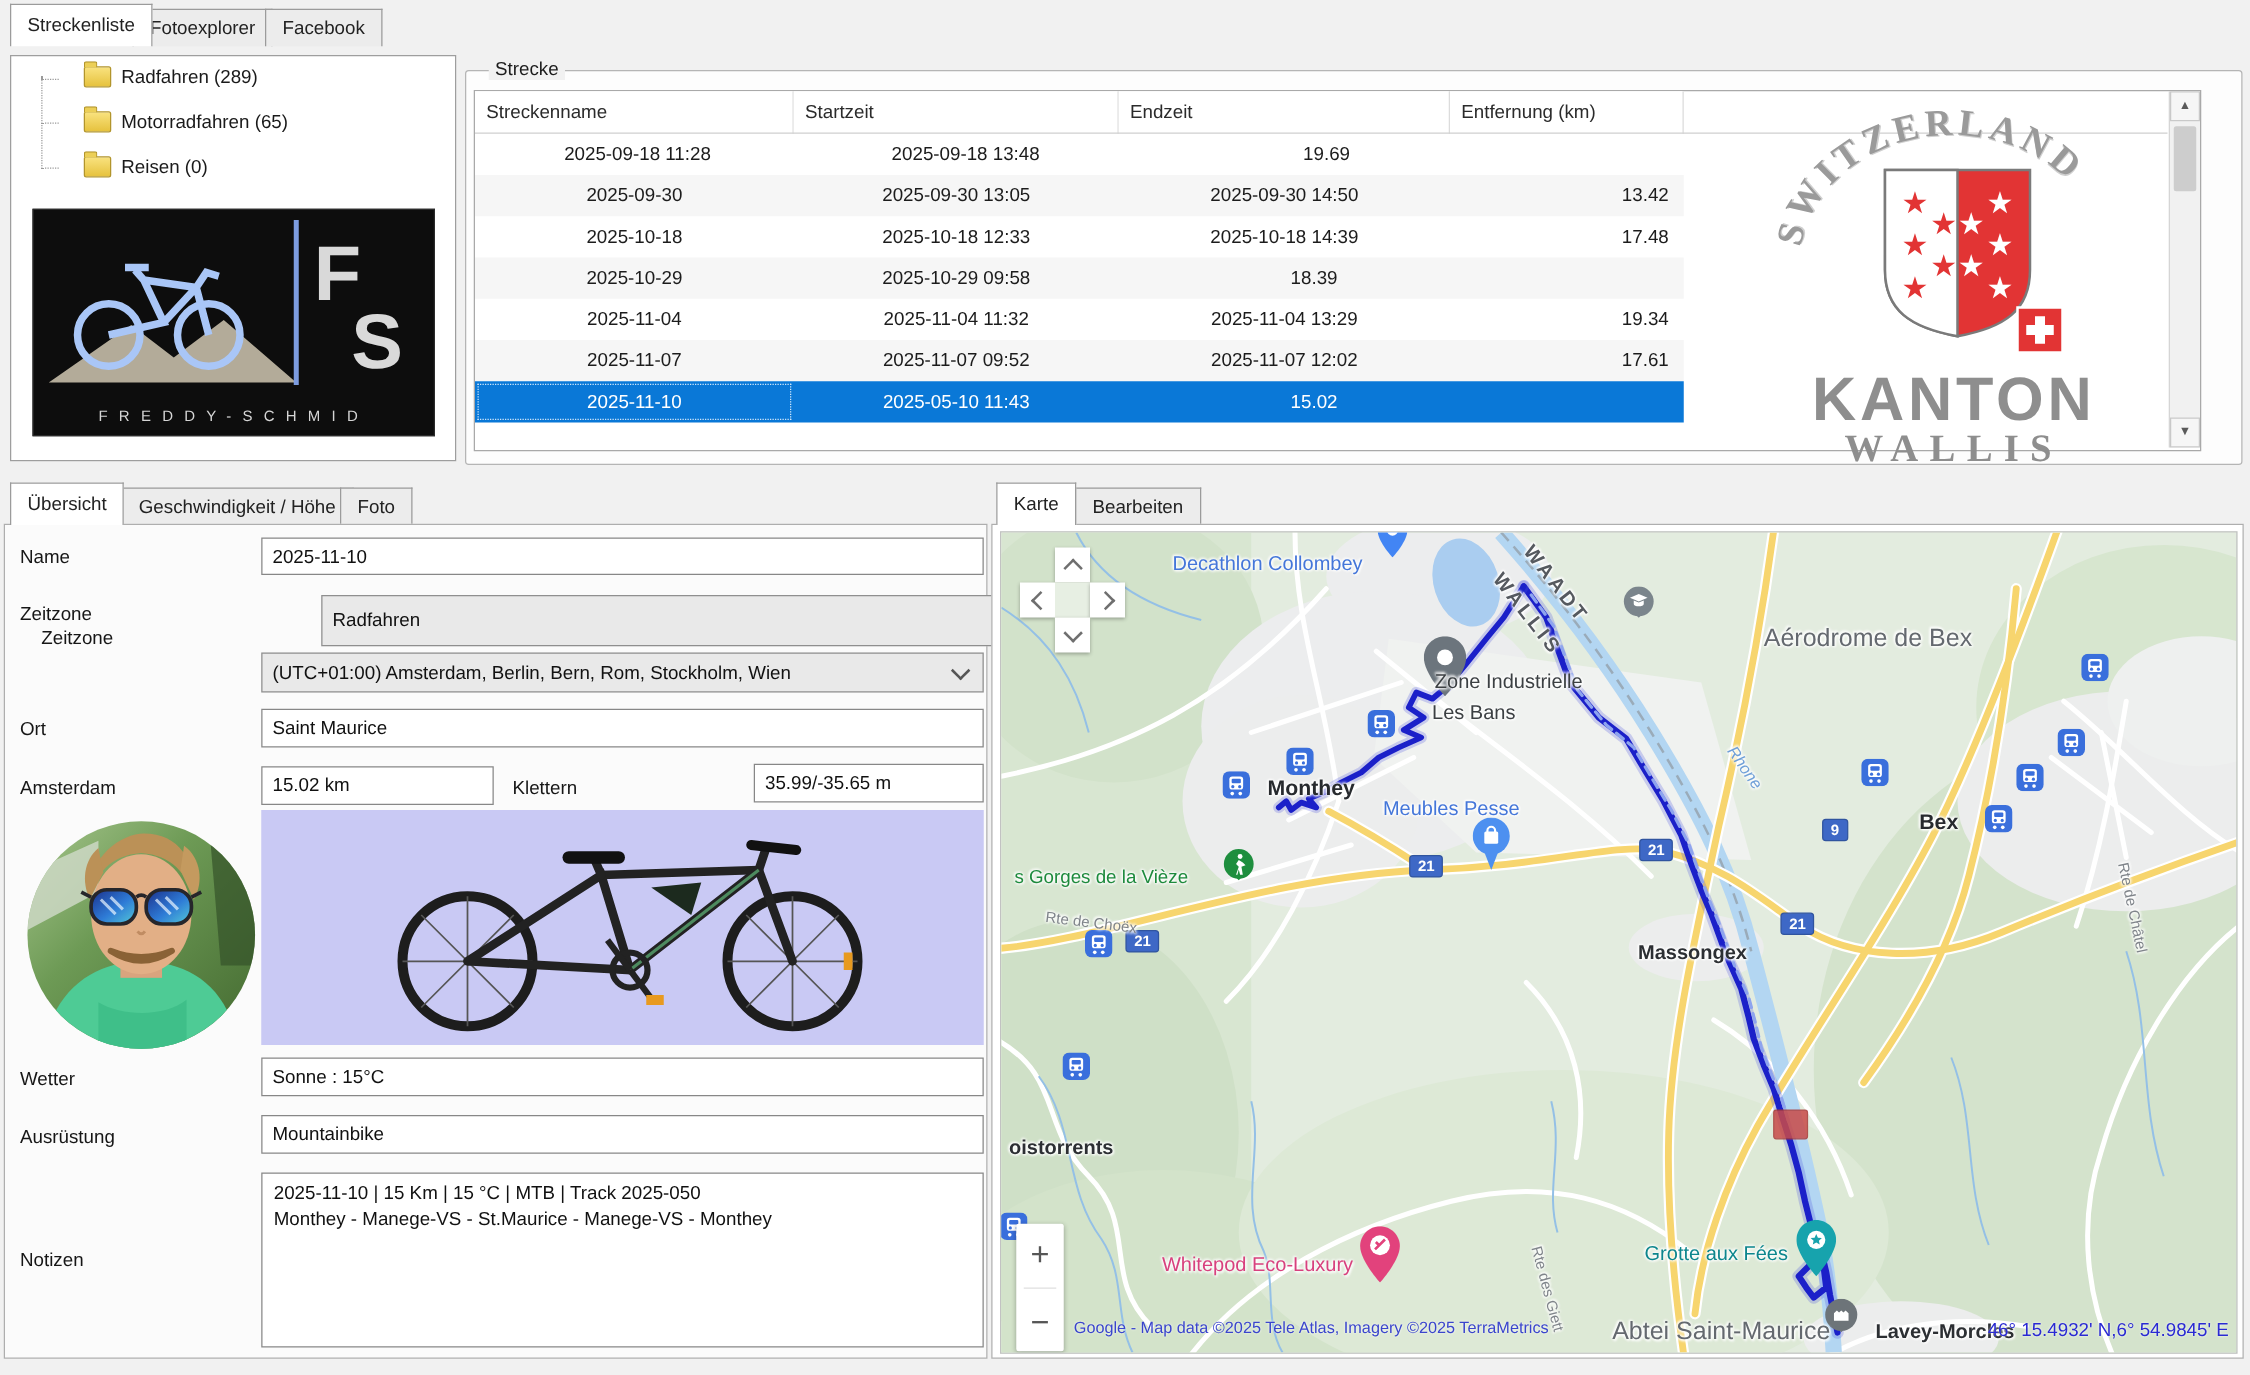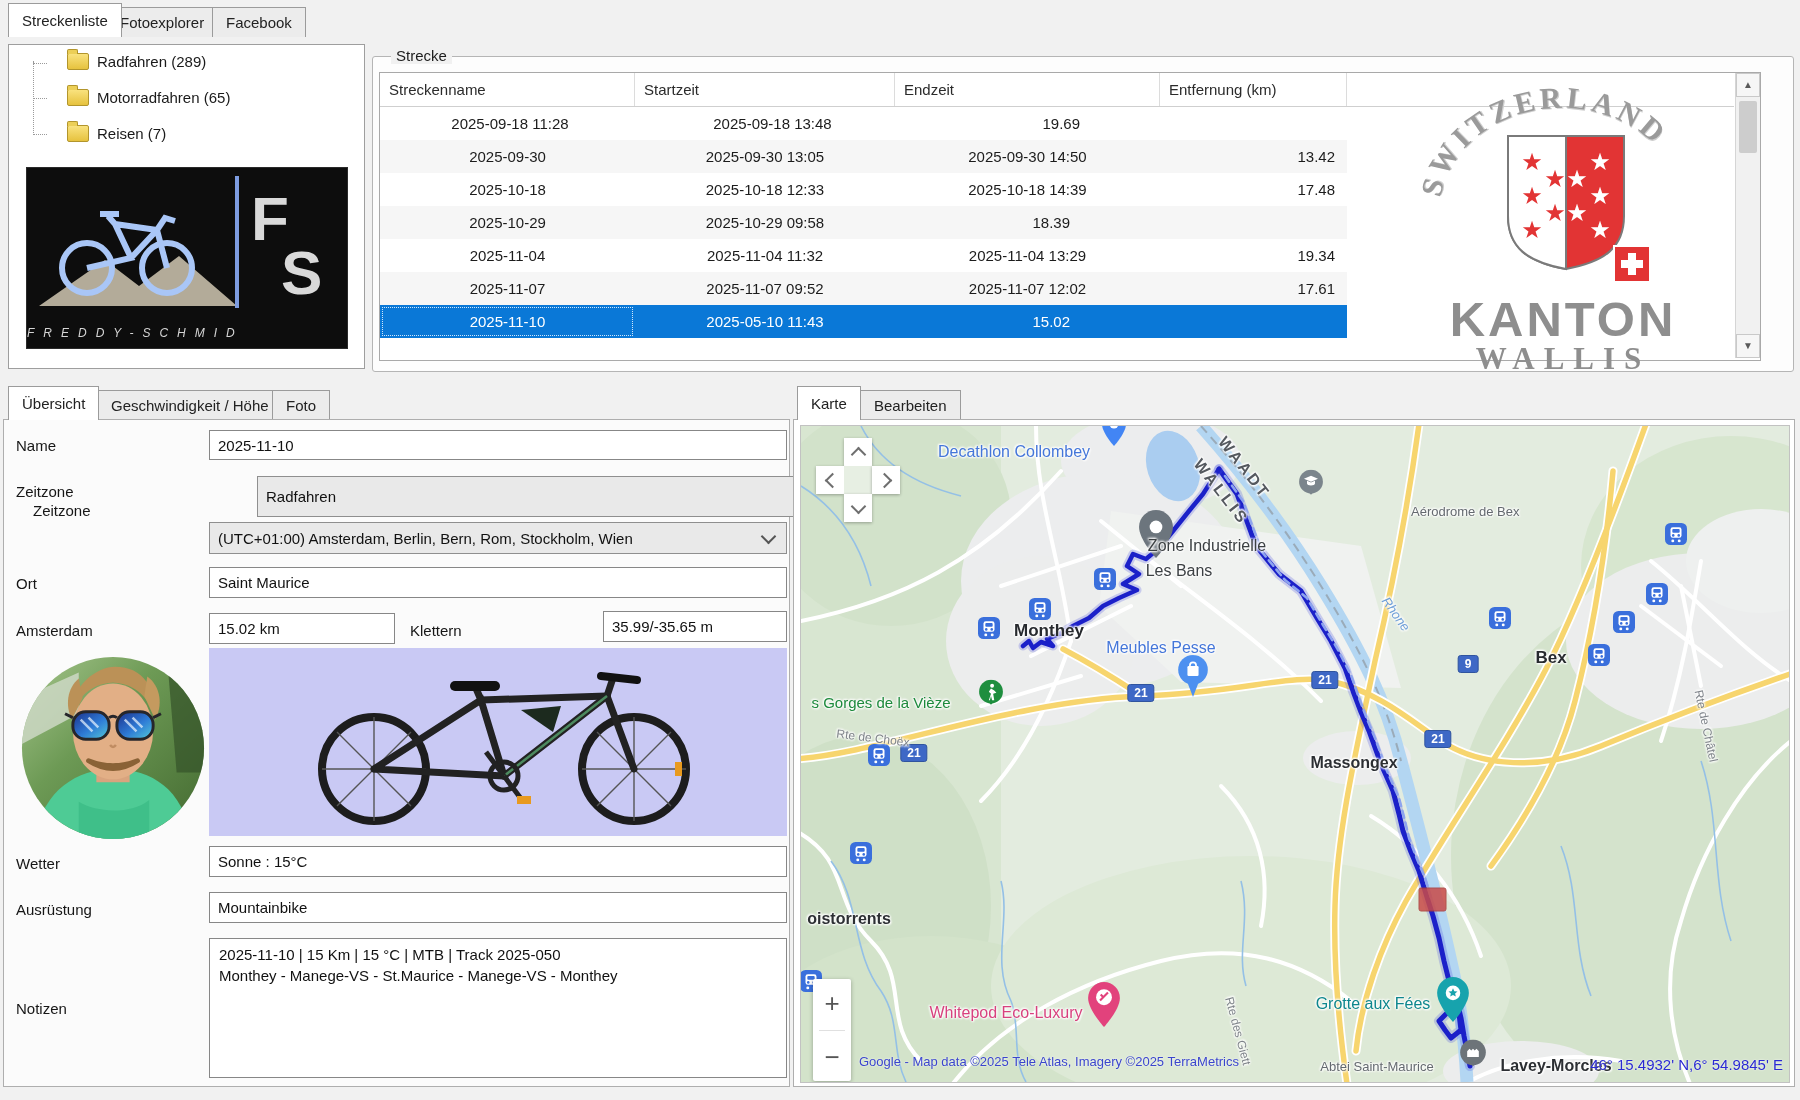--- a/index.html
+++ b/index.html
@@ -43,21 +43,21 @@
   .notiz{position:absolute;background:#fff;border:1px solid #878787;box-sizing:border-box;
          font-size:15px;color:#111;padding:5px 9px;line-height:21px;}
   
   #map{position:absolute;left:800px;top:425px;width:988px;height:656px;overflow:hidden;
        background:#e4ede1;border:1px solid #c2c2c2;box-sizing:content-box;}
   .mlabel{position:absolute;transform:translate(-50%,-50%);white-space:nowrap;font-size:15px;color:#3a3f45;
        text-shadow:0 0 3px #fff,0 0 3px #fff,1px 1px 2px #fff,-1px -1px 2px #fff;z-index:6;}
   .town{font-weight:700;font-size:17px;color:#272a2e;}
   .town2{font-weight:700;font-size:16px;color:#2c2f33;}
   .poi-blue{color:#4476d9;font-size:16px;}
-  .poi-gray{color:#64696f;font-size:13px;}
+  .poi-gray{color:#64696f;font-size:20px;}
   .poi-dark{color:#3c4043;font-size:16px;}
   .poi-green{color:#1d8a3c;font-size:15px;}
   .poi-pink{color:#d8417e;font-size:16px;}
   .poi-teal{color:#0d868d;font-size:16px;}
   .street{font-size:12px;color:#7f848a;font-weight:400;}
   .water{font-style:italic;color:#6f9fd8;font-size:13px;}
   .boundary{font-weight:700;color:#55595f;letter-spacing:3px;font-size:16px;}
   .shield{position:absolute;transform:translate(-50%,-50%);background:#3e68c6;color:#fff;font-size:12px;
        font-weight:700;padding:1px 6px;border-radius:3px;border:1px solid #30549f;z-index:6;}
   .ticon{position:absolute;width:22px;height:22px;transform:translate(-50%,-50%);z-index:5;}
@@ -91,36 +91,36 @@
     <div class="treeitem" style="top:8px;">
       <span class="folder"></span>
       <span>Radfahren (289)</span>
     </div>
     <div class="treeitem" style="top:44px;">
       <span class="folder"></span>
       <span>Motorradfahren (65)</span>
     </div>
     <div class="treeitem" style="top:80px;">
       <span class="folder"></span>
-      <span>Reisen (7)</span>
+      <span>Reisen (0)</span>
     </div>
 
     <div class="abs" style="left:17px;top:122px;width:320px;height:180px;background:#0d0d0d;border:1px solid #2a2a2a;">
       <svg width="320" height="148" viewBox="0 0 320 148">
         <polygon points="12,138 78,92 112,118 152,88 210,138" fill="#b3ab99"></polygon>
         <g stroke="#a9c6f7" stroke-width="6" fill="none">
           <circle cx="60" cy="100" r="25"></circle>
           <circle cx="140" cy="100" r="25"></circle>
           <path d="M60,100 L104,90 L88,56 M104,90 L130,62 M88,56 L130,62 M130,62 L140,100 M88,56 L81,48 M73,46 L92,46 M130,62 L138,50 L148,53"></path>
         </g>
         <rect x="208" y="8" width="4" height="132" fill="#7d9ce0"></rect>
         <text x="224" y="72" font-family="Liberation Sans,sans-serif" font-size="62" font-weight="bold" fill="#d9d9d9">F</text>
         <text x="254" y="126" font-family="Liberation Sans,sans-serif" font-size="62" font-weight="bold" fill="#d9d9d9">S</text>
       </svg>
-      <div style="position:absolute;left:0;bottom:8px;width:100%;color:#d5d5d5;font-size:12px;letter-spacing:9px;font-style:italic;">FREDDY-SCHMID</div>
+      <div style="position:absolute;left:0;bottom:8px;width:100%;text-align:center;color:#d5d5d5;font-size:12px;letter-spacing:9px;">FREDDY-SCHMID</div>
     </div>
   </div>
 
   <div class="abs" style="left:372px;top:56px;width:1420px;height:314px;border:1px solid #b5b5b5;border-radius:3px;background:#fdfdfd;">
     <span style="position:absolute;left:18px;top:-10px;background:#f1f1f1;padding:0 5px;font-size:15px;color:#1c1c1c;">Strecke</span>
 
     <div class="abs" style="left:6px;top:15px;width:1380px;height:287px;background:#fff;border:1px solid #a9a9a9;">
       <div class="hdr" style="left:0;width:255px;">Streckenname</div>
       <div class="hdr" style="left:255px;width:260px;">Startzeit</div>
       <div class="hdr" style="left:515px;width:265px;">Endzeit</div>

